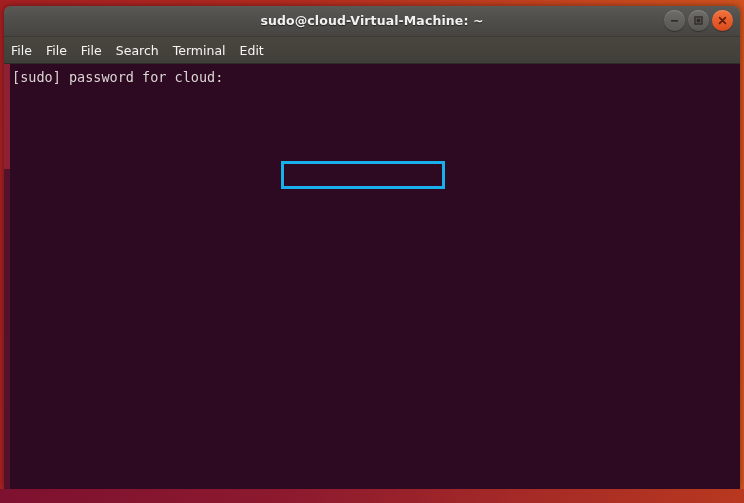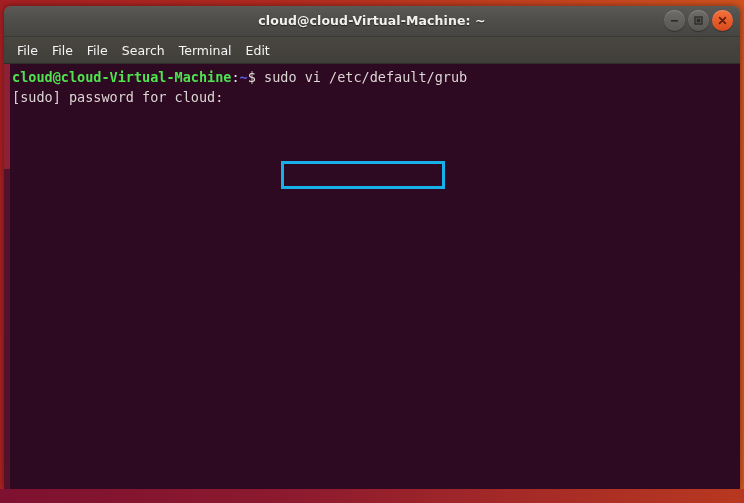--- a/index.html
+++ b/index.html
@@ -72,21 +72,21 @@
     background: linear-gradient(180deg, #f3713c 0%, #da4a1c 100%);
   }
   .wbtn svg { display:block; }
 
   
   .menubar {
     height: 26px;
     background: linear-gradient(180deg, #48463f 0%, #413f39 100%);
     display: flex;
     align-items: center;
-    padding-left: 6px;
+    padding-left: 0;
     border-bottom: 1px solid #2f2d28;
   }
   .menu-item {
     color: #f6f5f4;
     font-size: 12.5px;
     padding: 2px 7px;
     border-radius: 3px;
     user-select: none;
     white-space: nowrap;
   }
@@ -149,21 +149,21 @@
   }
 </style>
 </head>
 <body>
 
 <div id="screen">
 
   <div id="window">
 
     <div class="titlebar">
-      <div class="title-text">cloud@cloud-Virtual-Machine: ~</div>
+      <div class="title-text">sudo@cloud-Virtual-Machine: ~</div>
       <div class="win-buttons">
         <div class="wbtn min">
           <span>
             <svg width="11" height="11" viewBox="0 0 11 11">
               <rect x="2" y="5" width="7" height="1.6" fill="#2e2c29"></rect>
             </svg>
           </span>
         </div>
         <div class="wbtn max">
           <span>
@@ -193,21 +193,20 @@
     </div>
 
     <div class="term-wrap">
 
       <div class="scroll-gutter">
         <div class="scroll-thumb"></div>
       </div>
 
       <div class="term-body">
 
-        <div class="line"><span class="c-green">cloud@cloud-Virtual-Machine</span><span class="c-white">:</span><span class="c-blue">~</span><span class="c-white">$</span><span class="c-plain"> sudo vi /etc/default/grub</span></div>
 
         <div class="line"><span class="c-plain">[sudo] password for cloud:</span></div>
 
 
       </div>
 
       <div class="hl-box"></div>
     </div>
   </div>
 

